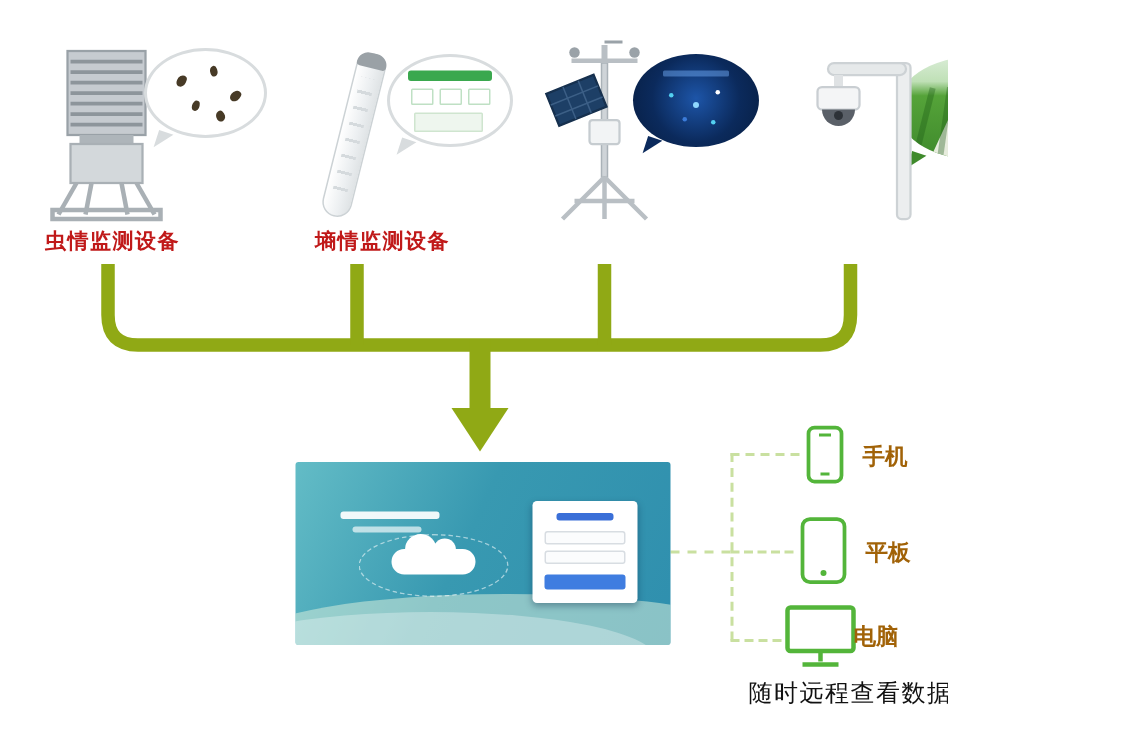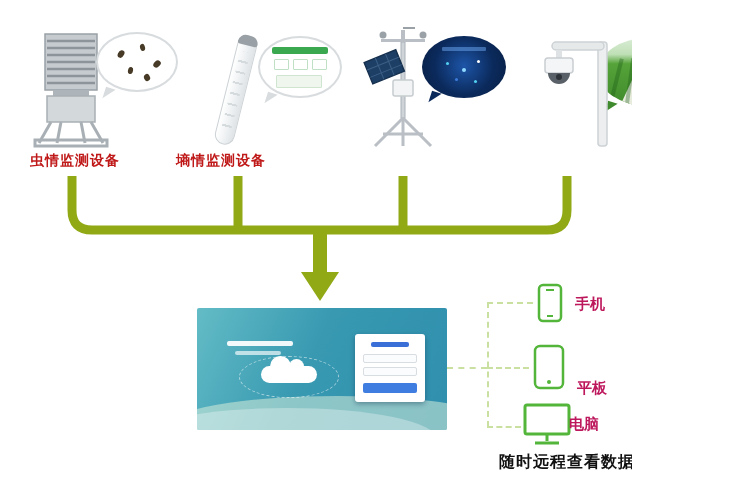--- a/index.html
+++ b/index.html
@@ -59,26 +59,26 @@
   .cloud::before { content:""; position:absolute; left:9px; top:-10px; width:21px; height:21px; background:#fff; border-radius:50%; }
   .cloud::after { content:""; position:absolute; left:28px; top:-7px; width:15px; height:15px; background:#fff; border-radius:50%; }
   .ring { position:absolute; left:42px; top:48px; width:100px; height:42px; border:1px dashed rgba(255,255,255,.55); border-radius:50%; }
   .login { position:absolute; left:158px; top:26px; width:70px; height:68px; background:#fff; border-radius:3px;
            box-shadow:0 2px 5px rgba(0,30,60,.35); }
   .login-title { width:38px; height:5px; background:#3a6fd8; border-radius:2px; margin:8px auto 7px auto; }
   .login-input { width:54px; height:9px; background:#fbfcfd; border:1px solid #d8dde2; border-radius:2px; margin:4px auto; }
   .login-btn { width:54px; height:10px; background:#3f7de0; border-radius:2px; margin:7px auto 0 auto; }
 
   
-  .ep-label { position:absolute; font-size:15px; font-weight:bold; color:#be185d; }
+  .ep-label { position:absolute; font-size:15px; font-weight:bold; color:#a16207; }
   .dash-h { position:absolute; border-top:2px dashed #c9e0a0; }
   .dash-v { position:absolute; border-left:2px dashed #c9e0a0; }
 
   .caption { position:absolute; left:492px; top:452px; width:150px; text-align:center;
-             font-size:16px; font-weight:bold; color:#111; letter-spacing:1px; }
+             font-size:16px; font-weight:normal; color:#111; letter-spacing:1px; }
 
   svg { display:block; }
 </style>
 </head>
 <body>
 
 <div class="canvas">
 
   <svg class="abs" style="left:0;top:0;z-index:1" width="750" height="500" viewBox="0 0 750 500">
     <path d="M72,176 V210 Q72,230 92,230 H547 Q567,230 567,210 V176" fill="none" stroke="#90a915" stroke-width="9"></path>
@@ -123,21 +123,21 @@
   <div class="probe" style="left:226px;top:34px"></div>
 
   <div class="bubble outlined" style="left:258px;top:36px;width:84px;height:62px">
     <div class="b2-header"></div>
     <span class="b2-card" style="left:14px;top:21px"></span>
     <span class="b2-card" style="left:33px;top:21px"></span>
     <span class="b2-card" style="left:52px;top:21px"></span>
     <div class="b2-chart"></div>
   </div>
   <span class="tail" style="left:266px;top:93px"></span>
-  <div class="dev-label" style="left:156px;top:152px">墒情监测设备</div>
+  <div class="dev-label" style="left:190px;top:152px">墒情监测设备</div>
 
   <svg class="abs" style="left:345px;top:26px;z-index:2" width="116" height="126" viewBox="0 0 116 126">
     <rect x="56" y="16" width="4" height="76" fill="#cfd4d8" stroke="#aab2b8" stroke-width="1"></rect>
     <rect x="56" y="4" width="4" height="12" fill="#b9bfc4"></rect>
     <rect x="36" y="13" width="44" height="3" fill="#b9bfc4"></rect>
     <circle cx="38" cy="9" r="3.5" fill="#9aa2a8"></circle>
     <circle cx="78" cy="9" r="3.5" fill="#9aa2a8"></circle>
     <line x1="58" y1="2" x2="70" y2="2" stroke="#9aa2a8" stroke-width="2"></line>
     <g transform="rotate(-22 40 40)">
       <rect x="22" y="29" width="34" height="23" fill="#1d3f66" stroke="#16304e" stroke-width="1.5"></rect>
@@ -208,21 +208,21 @@
     <rect x="2" y="2" width="22" height="36" rx="4" fill="none" stroke="#53b53a" stroke-width="2.5"></rect>
     <line x1="9" y1="7" x2="17" y2="7" stroke="#53b53a" stroke-width="2"></line>
     <line x1="10" y1="33" x2="16" y2="33" stroke="#53b53a" stroke-width="2"></line>
   </svg>
   <span class="ep-label" style="left:575px;top:295px">手机</span>
 
   <svg class="abs" style="left:533px;top:344px" width="32" height="46" viewBox="0 0 32 46">
     <rect x="2" y="2" width="28" height="42" rx="5" fill="none" stroke="#53b53a" stroke-width="2.5"></rect>
     <circle cx="16" cy="38" r="2" fill="#53b53a"></circle>
   </svg>
-  <span class="ep-label" style="left:577px;top:379px">平板</span>
+  <span class="ep-label" style="left:577px;top:359px">平板</span>
 
   <svg class="abs" style="left:522px;top:402px" width="50" height="46" viewBox="0 0 50 46">
     <rect x="3" y="3" width="44" height="29" rx="2" fill="none" stroke="#53b53a" stroke-width="3"></rect>
     <line x1="25" y1="32" x2="25" y2="39" stroke="#53b53a" stroke-width="3"></line>
     <line x1="13" y1="41" x2="37" y2="41" stroke="#53b53a" stroke-width="3"></line>
   </svg>
   <span class="ep-label" style="left:569px;top:415px">电脑</span>
 
   <div class="caption">随时远程查看数据</div>
 

